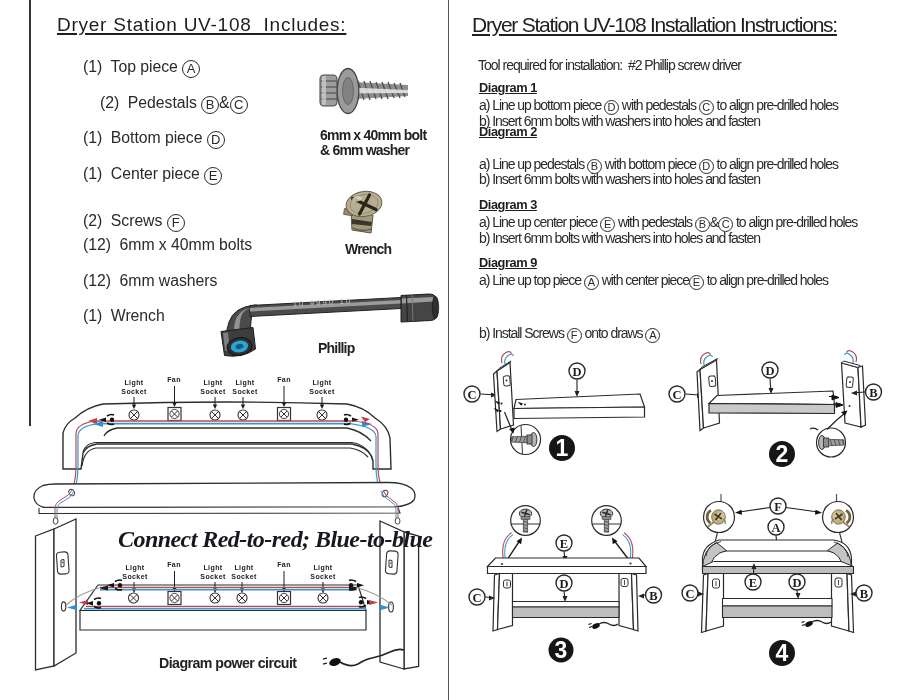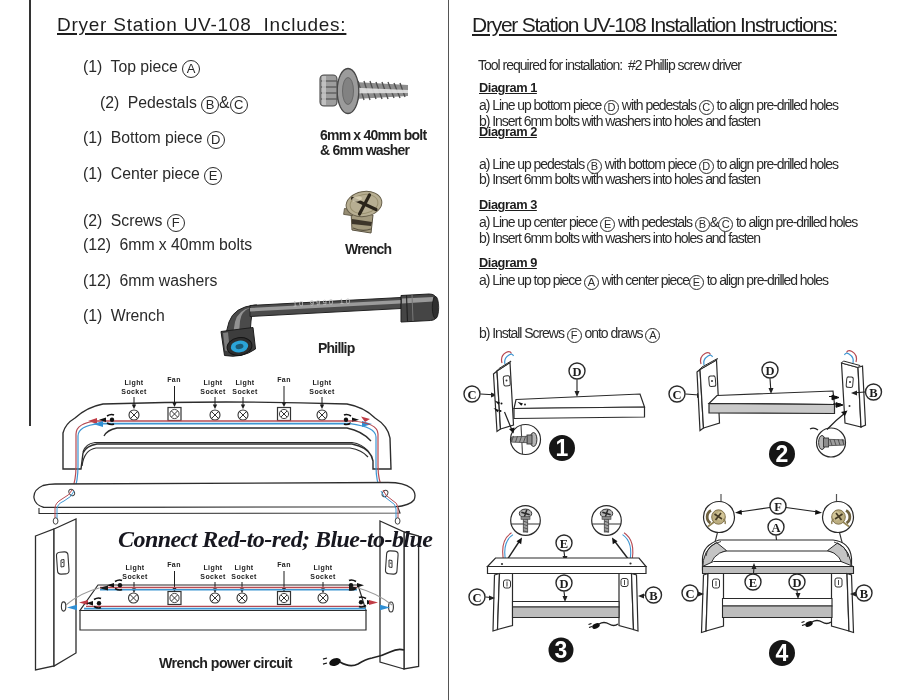--- a/index.html
+++ b/index.html
@@ -275,21 +275,21 @@
       </g>
     <path d="M390,607.5 l-10,-2.8 v5.6 z" fill="#2f8fd4"></path>
     <path d="M378,602.5 l-9,-2.6 v5.2 z" fill="#c03c46"></path>
 
     <path d="M340,662 Q350,668 358,664 Q366,659 372,658 Q382,656 390,652 Q398,648 404,650" fill="none" stroke="#222" stroke-width="1.6"></path>
     <ellipse cx="335" cy="662" rx="6" ry="3.6" fill="#111" transform="rotate(-20 335 662)"></ellipse>
     <path d="M327,658 l-4,1.2 M327,663 l-4,1.2" stroke="#111" stroke-width="1.3"></path>
   </svg>
 
   <div class="abs" style="left:118px;top:526px;font-family:'Liberation Serif',serif;font-style:italic;font-weight:bold;font-size:24px;letter-spacing:-0.55px;color:#17171f;white-space:nowrap;">Connect Red-to-red; Blue-to-blue</div>
-  <div class="abs" style="left:159px;top:655px;font-weight:bold;font-size:14.2px;letter-spacing:-0.55px;color:#222;">Wrench power circuit</div>
+  <div class="abs" style="left:159px;top:655px;font-weight:bold;font-size:14.2px;letter-spacing:-0.55px;color:#222;">Diagram power circuit</div>
 
   <svg class="abs" style="left:460px;top:336px;" width="200" height="132" viewBox="460 336 200 132">
     <defs>
       <g id="minibolt">
         <ellipse cx="-8" cy="0" rx="3.4" ry="7" fill="#b5b5b5" stroke="#333" stroke-width="1"></ellipse>
         <rect x="-6.5" y="-4.5" width="5" height="9" fill="#8d8d8d" stroke="#333" stroke-width="0.9"></rect>
         <path d="M-1.5,-3.2 L14,-2.6 L14,2.6 L-1.5,3.2 Z" fill="#9d9d9d" stroke="#444" stroke-width="0.8"></path>
         <path d="M0,-3 l2,6 m2,-6.2 l2,6 m2,-6.2 l2,6 m2,-6.2 l2,6" stroke="#4a4a4a" stroke-width="0.9" fill="none"></path>
       </g>
       <g id="pigtail">

